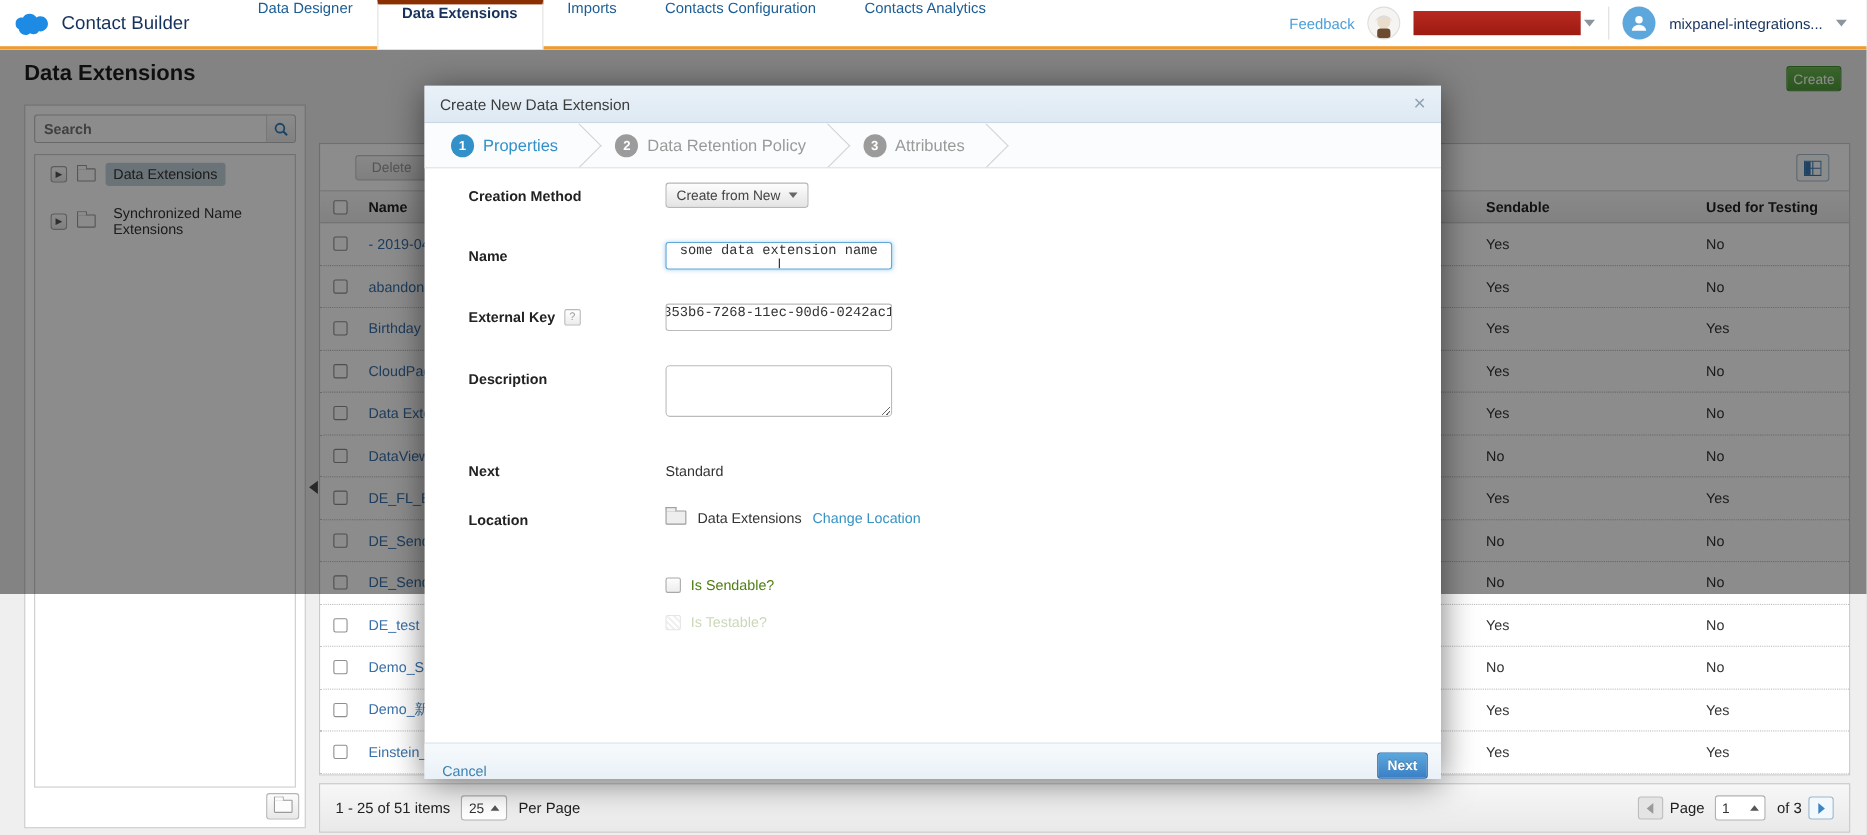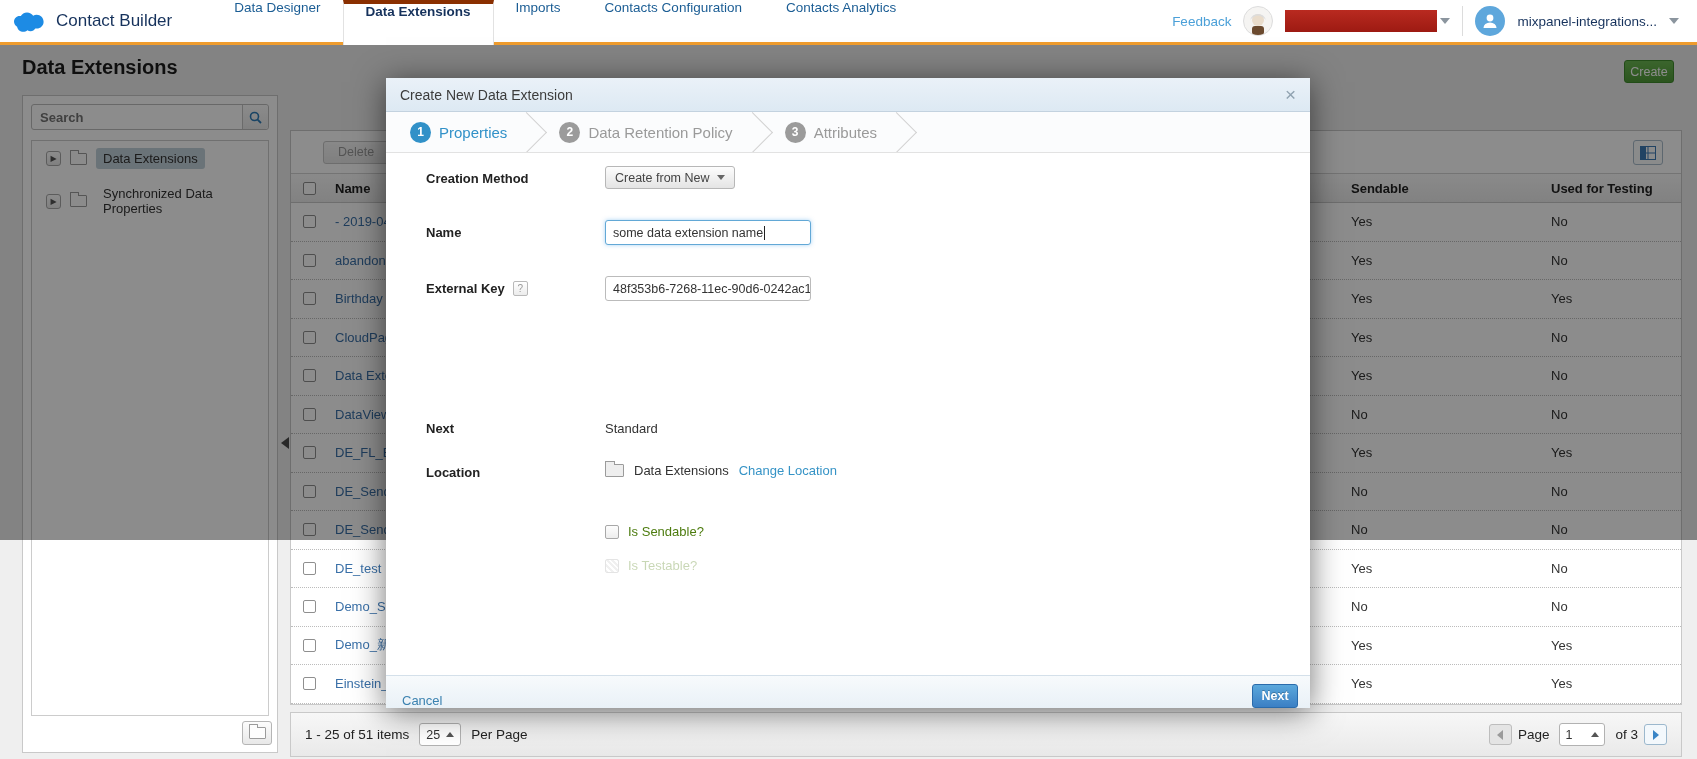--- a/index.html
+++ b/index.html
@@ -124,22 +124,22 @@
     display:flex; gap:8px; align-items:flex-start; }
   .help-icon { width:15px; height:15px; border:1px solid #b9b9b9; border-radius:2px;
     background:linear-gradient(#fff,#ececec); color:#9a9a9a; font-size:10px; font-weight:normal;
     display:flex; align-items:center; justify-content:center; cursor:pointer; }
   .dd-btn { height:23px; padding:0 9px; border:1px solid #b7b7b7; border-radius:3px;
     background:linear-gradient(#fdfdfd,#e4e4e4); font-size:12.5px; color:#444;
     display:flex; align-items:center; gap:8px; cursor:pointer; }
   .dd-caret { width:0;height:0;border-left:4px solid transparent;border-right:4px solid transparent;
     border-top:5px solid #666; }
   .txt-input { width:206px; height:25px; border:1px solid #bbb; border-radius:3px; padding:0 7px;
-    font-size:12.5px; color:#333; font-family:Liberation Sans, sans-serif; background:#fff;
-    white-space:nowrap; overflow:hidden; display:flex; align-items:center; }
+    font-size:12.5px; color:#333; font-family:Liberation Mono, monospace; background:#fff;
+    white-space:nowrap; overflow:hidden; display:flex; align-items:center;flex-direction:column; }
   .txt-input.focused { border-color:#62a8d6; box-shadow:0 0 4px rgba(82,168,236,.5); }
   .caret-bar { display:inline-block; width:1px; height:14px; background:#222; margin-left:1px; vertical-align:middle; }
   textarea.desc { width:206px; height:47px; border:1px solid #bbb; border-radius:4px;
     font-family:"Liberation Sans",sans-serif; font-size:12.5px; padding:4px 7px; color:#333; }
   .plain-val { font-size:13px; color:#333; padding-top:5px; }
   .loc-row { display:flex; align-items:center; gap:10px; font-size:13px; color:#333; }
   .loc-folder { width:19px; height:13px; border:1px solid #9b9b9b; background:#eee; position:relative; border-radius:1px; }
   .loc-folder::before { content:''; position:absolute; left:-1px; top:-4px; width:8px; height:3px;
     border:1px solid #9b9b9b; border-bottom:none; background:#eee; }
   .link { color:#3593c6; cursor:pointer; font-size:13px; }
@@ -232,21 +232,21 @@
       <div id="tree-items">
   <div class="tree-item selected">
     <span class="expander">▶</span>
     <span class="folder"></span>
     <span class="tree-label">Data Extensions</span>
   </div>
 
   <div class="tree-item">
     <span class="expander">▶</span>
     <span class="folder"></span>
-    <span class="tree-label">Synchronized Data Properties</span>
+    <span class="tree-label">Synchronized Name Extensions</span>
   </div>
 </div>
     </div>
     <div class="panel-action-btn">
       <span class="folder"></span>
     </div>
   </div>
 
   <div class="main-panel">
     <div class="toolbar">
@@ -429,20 +429,24 @@
       <div class="f-row" style="top:122px;">
         <span class="f-label">
           <span>External Key</span>
           <span class="help-icon">?</span>
         </span>
         <div class="txt-input">
           <span>48f353b6-7268-11ec-90d6-0242ac1200</span>
         </div>
       </div>
 
+      <div class="f-row" style="top:178px;">
+        <span class="f-label">Description</span>
+        <textarea class="desc" style=""></textarea>
+      </div>
 
       <div class="f-row" style="top:262px;">
         <span class="f-label">Next</span>
         <span class="plain-val">Standard</span>
       </div>
 
       <div class="f-row" style="top:306px;">
         <span class="f-label">Location</span>
         <div class="loc-row">
           <span class="loc-folder"></span>

